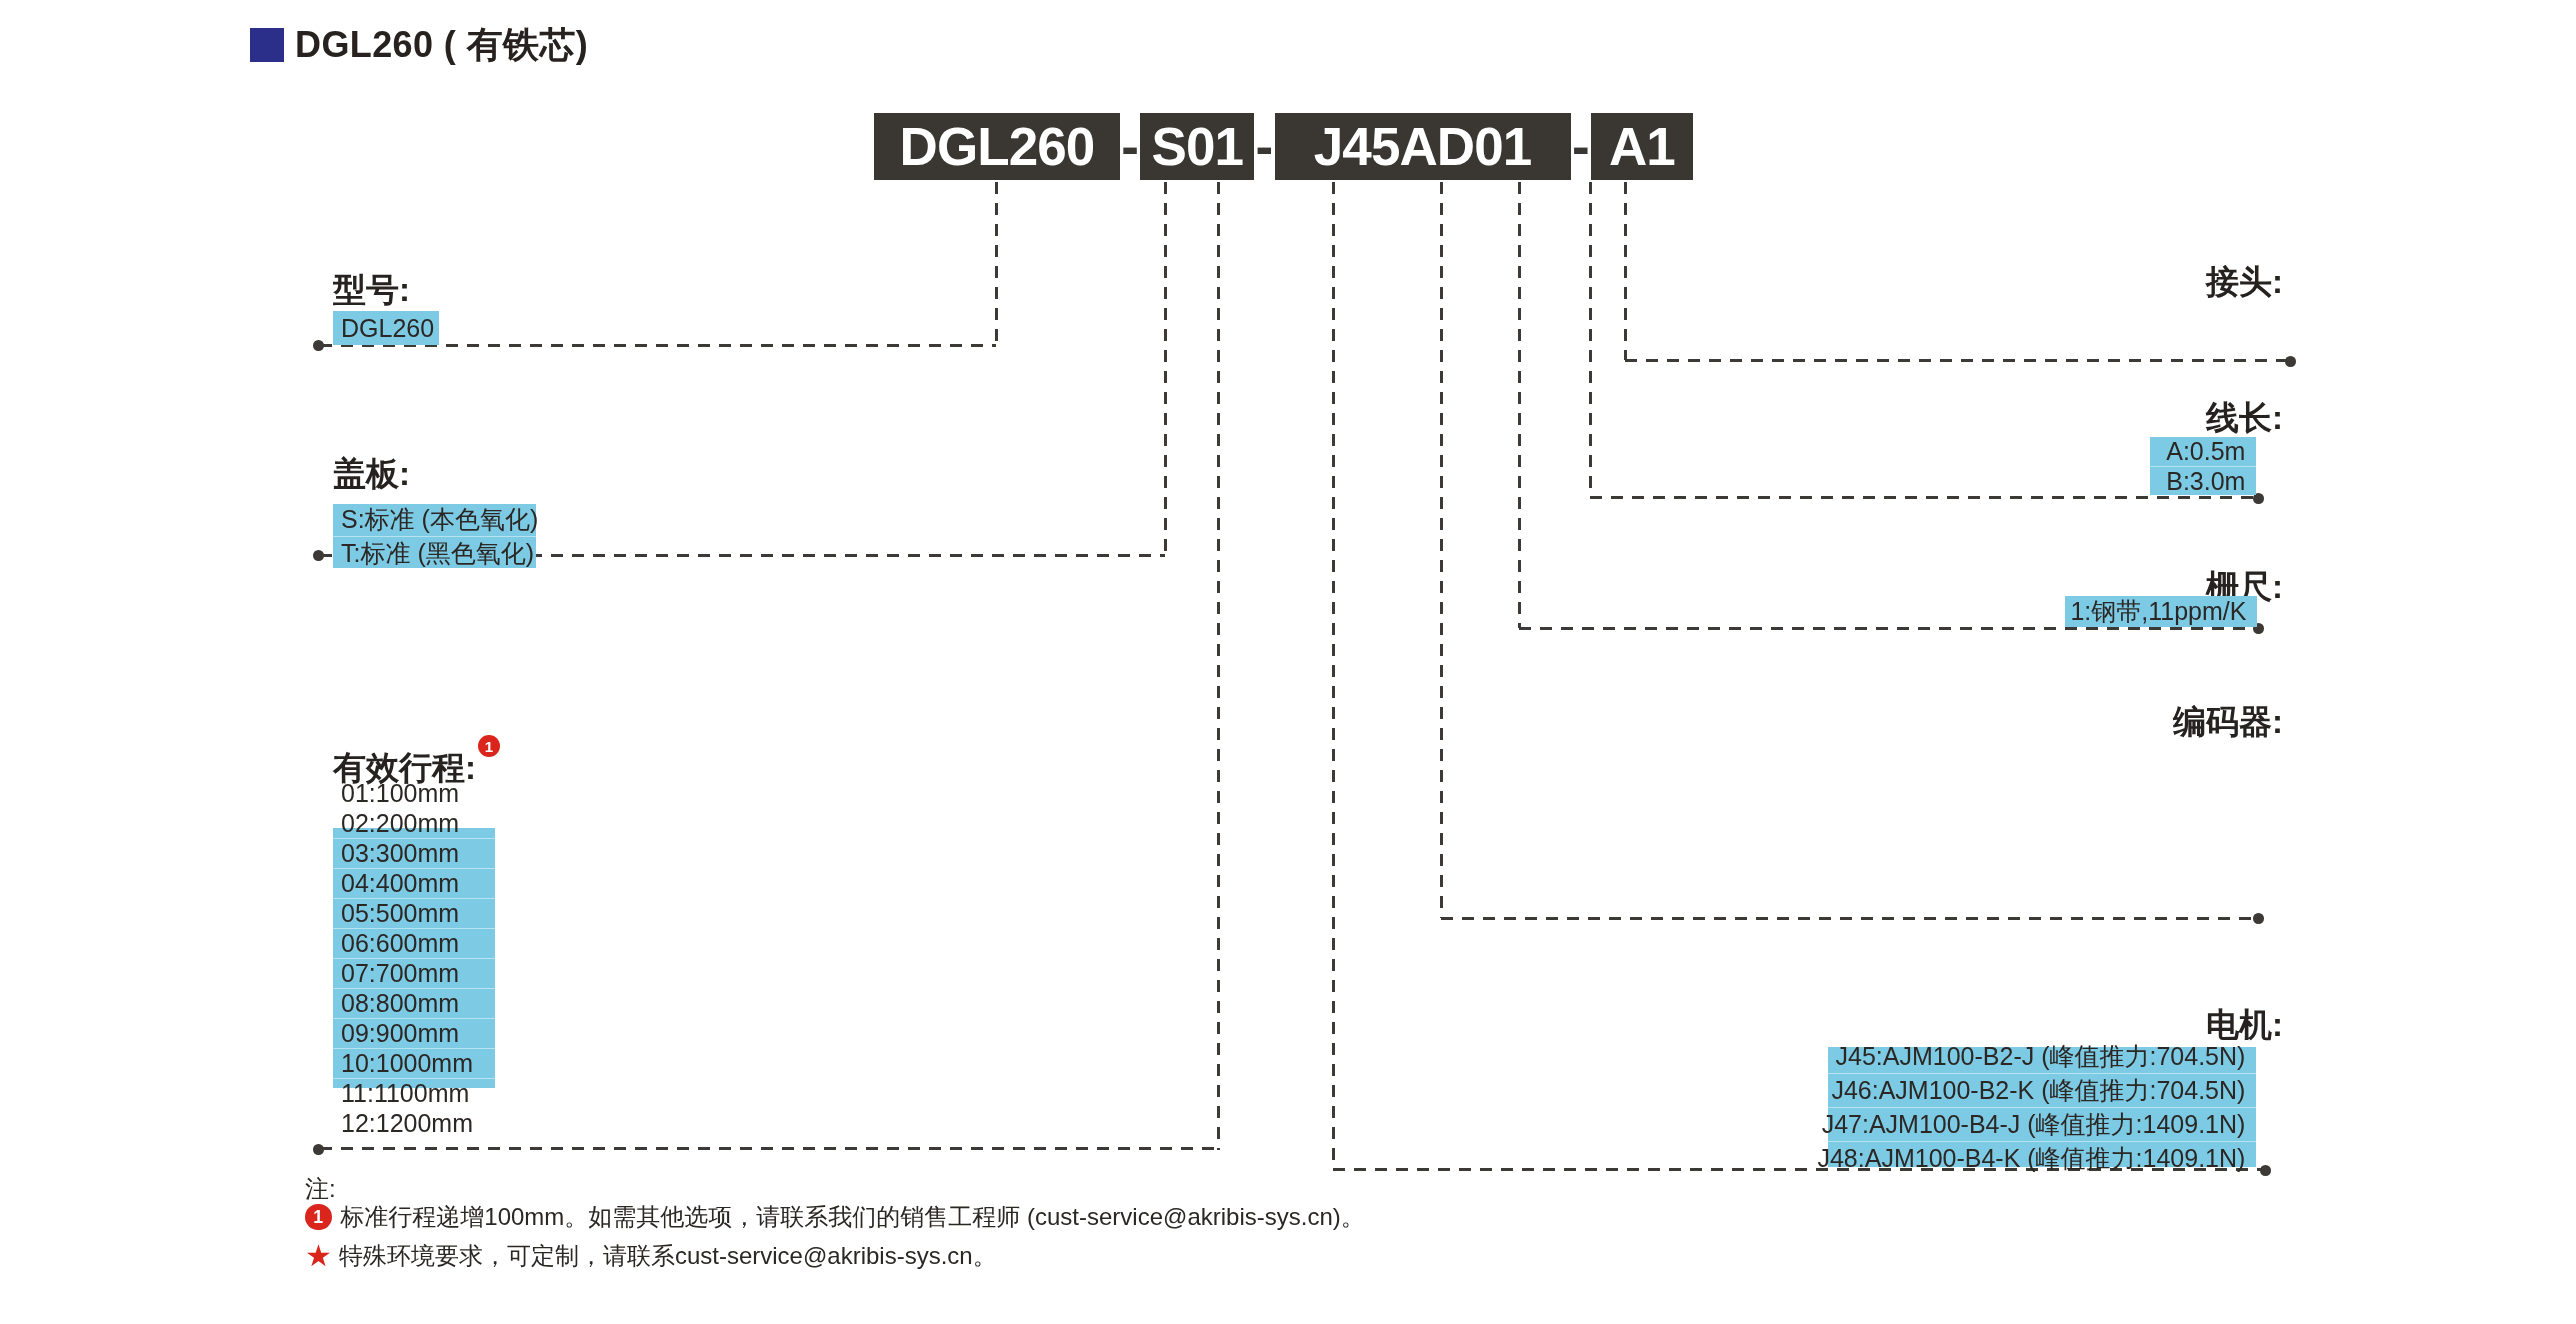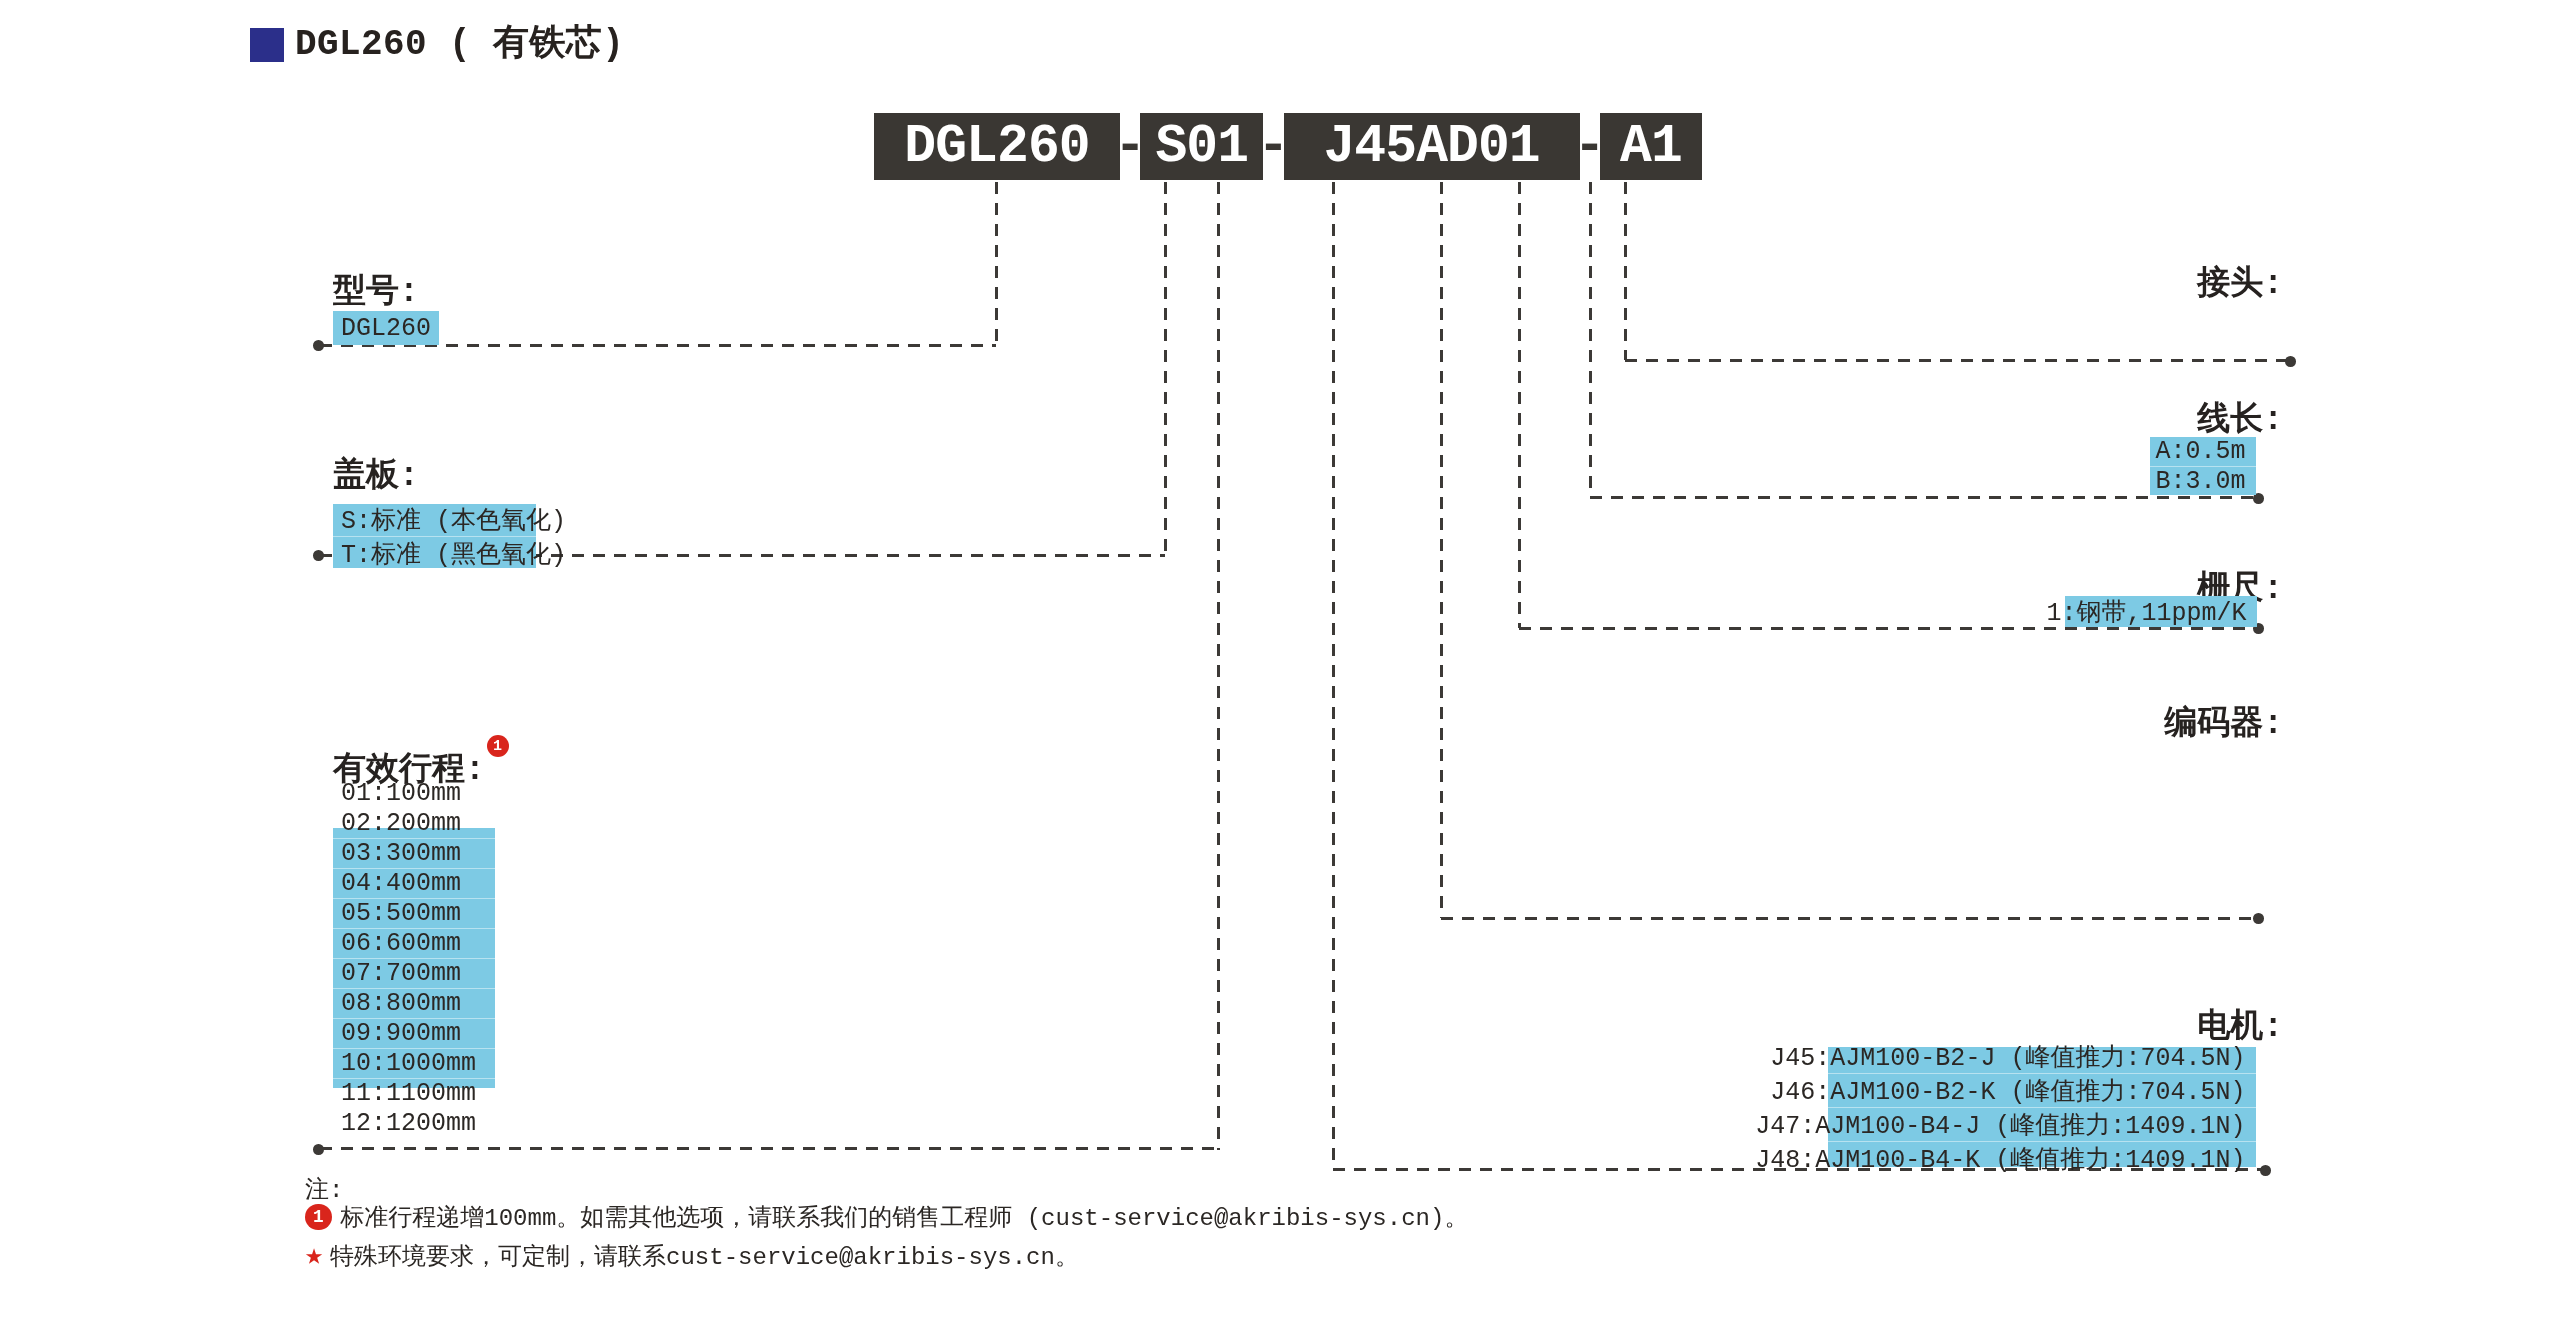--- a/index.html
+++ b/index.html
@@ -1,18 +1,18 @@
 <!DOCTYPE html>
 <html style="font-size:14px"><head>
 <meta charset="utf-8">
 <style>
   html,body{margin:0;padding:0;background:#ffffff;}
   #canvas{
     position:relative;width:2576px;height:1325px;background:#ffffff;overflow:hidden;
-    font-family:Liberation Mono, monospace;color:#2b2724;
+    font-family:Liberation Sans, sans-serif;color:#2b2724;
   }
   
   .brand-square{position:absolute;left:250px;top:28px;width:34px;height:34px;background:#2b2f8a;}
   .page-title{position:absolute;left:295px;top:19.4px;height:51px;line-height:51px;
     font-size:36px;font-weight:700;color:#27221f;letter-spacing:0.4px;white-space:nowrap;}
   
   .code-row{position:absolute;left:874px;top:113px;height:67px;display:flex;align-items:stretch;}
   .code-seg{background:#3a3733;color:#ffffff;font-size:53px;font-weight:700;
     display:flex;align-items:center;justify-content:center;letter-spacing:-0.9px;}
   .code-sep{color:#3a3733;font-size:53px;font-weight:700;width:20.3px;
@@ -45,21 +45,21 @@
 <body>
 
 <div id="canvas">
 
   <div class="brand-square"></div>
   <div class="page-title">DGL260 ( 有铁芯)</div>
 
   <div class="code-row">
     <div class="code-seg" style="width:246px">DGL260</div>
     <div class="code-sep">-</div>
-    <div class="code-seg" style="width:123px">S01</div>
+    <div class="code-seg" style="width:114px">S01</div>
     <div class="code-sep">-</div>
     <div class="code-seg" style="width:296px">J45AD01</div>
     <div class="code-sep">-</div>
     <div class="code-seg" style="width:102px">A1</div>
   </div>
 
   <div class="vline" style="left:995px;top:182px;height:164px"></div>
   <div class="hline" style="left:320px;top:344px;width:676px"></div>
   <div class="dot" style="left:313px;top:340px"></div>
 

